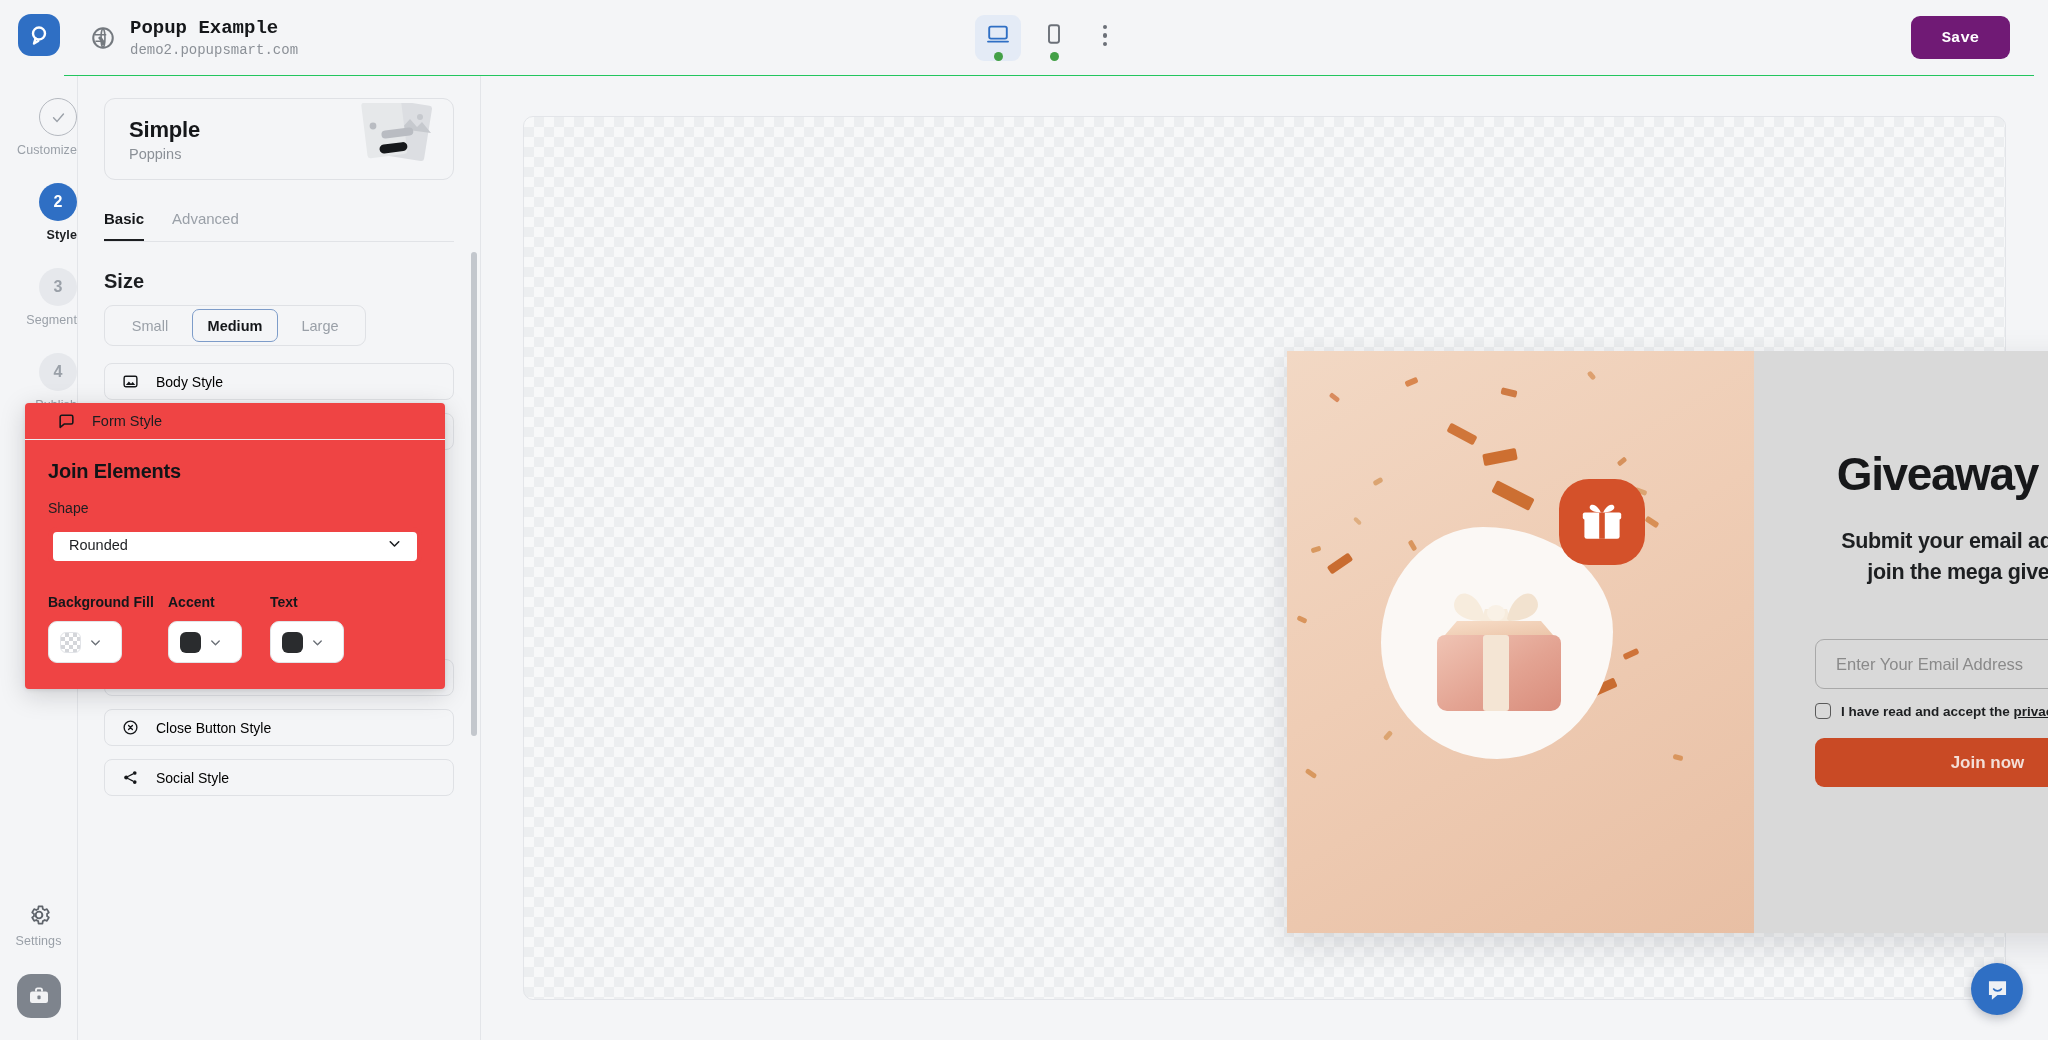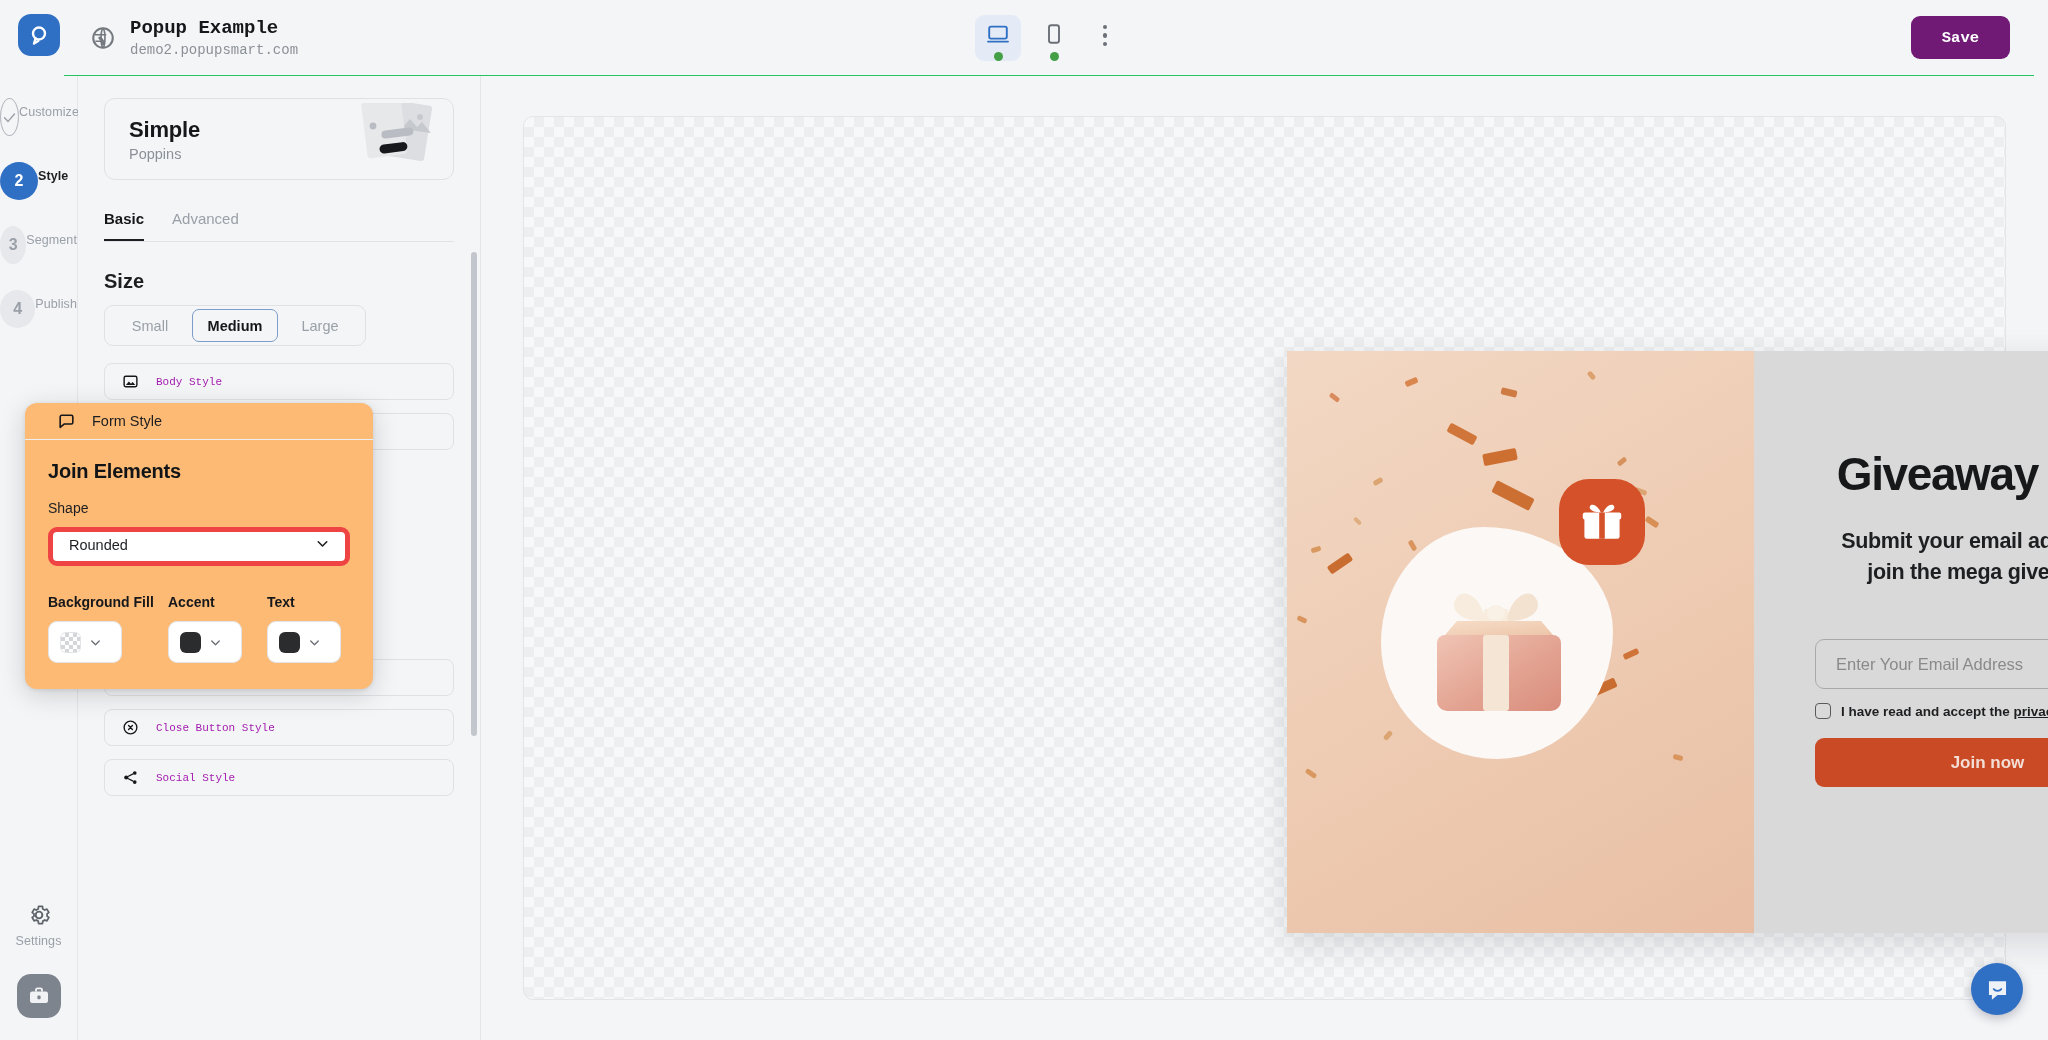--- a/index.html
+++ b/index.html
@@ -18,21 +18,21 @@
     width:78px; height:1040px; background:#f4f5f7;
     border-right:1px solid #e3e5e9;
     display:flex; flex-direction:column; align-items:center;
     flex:0 0 78px; position:relative;
   }
   .rail-logo {
     width:42px; height:42px; border-radius:13px; background:#2f6fc4;
     margin-top:14px; display:flex; align-items:center; justify-content:center;
   }
   .rail-steps { margin-top:42px; width:100%; }
-  .step { width:100%; display:flex; flex-direction:row; align-items:flex-start; margin-bottom:26px; }
+  .step { width:100%; display:flex; flex-direction:column; align-items:flex-end; margin-bottom:26px; }
   .step-dot {
     width:38px; height:38px; border-radius:50%;
     display:flex; align-items:center; justify-content:center;
     font-size:16px; font-weight:600;
   }
   .step-dot.done   { border:1.6px solid #b5b9c0; color:#9aa0a8; background:transparent; }
   .step-dot.active { background:#2f6fc4; color:#fff; }
   .step-dot.idle   { background:#e6e8ec; color:#9aa0a8; }
   .step-label { margin-top:7px; font-size:12.5px; color:#9aa0a8; letter-spacing:.1px; }
   .step-label.active { color:#1c1e21; font-weight:600; }
@@ -116,32 +116,32 @@
     border:1.4px solid #7d9cc9;
   }
 
   .acc-row {
     margin:13px 26px 0 26px; height:37px; border:1px solid #dfe1e5;
     border-radius:8px; display:flex; align-items:center; padding-left:16px;
     background:#f4f5f7; cursor:pointer;
   }
   .acc-row .ico { width:19px; height:19px; flex:0 0 19px;
     display:flex; align-items:center; justify-content:center; }
-  .acc-row span.lbl { margin-left:16px; font-size:11px; color:#a21caf;font-family:Liberation Mono, monospace; }
+  .acc-row span.lbl { margin-left:16px; font-size:14px; color:#000000; }
 
   .next-btn {
     position:absolute; left:26px; bottom:32px; width:351px; height:41px;
     background:#2f6fc4; color:#fff; border:none; border-radius:8px;
     font-size:15px; font-weight:700; font-family:inherit; cursor:pointer;
   }
 
   
   .popover {
-    position:absolute; left:25px; top:403px; width:348px;
-    background:#fdba74; border-radius:12px; z-index:9;
+    position:absolute; left:25px; top:403px; width:420px;
+    background:#ef4444; border-radius:4px; z-index:9;
     box-shadow:0 6px 26px rgba(17,20,24,.17), 0 1px 4px rgba(17,20,24,.10);
     overflow:hidden;
   }
   .pop-head { height:37px; display:flex; align-items:center;
     padding-left:16px; border-bottom:1px solid #eceef1; }
   .pop-head .ico { width:19px; height:19px; flex:0 0 19px; }
   .pop-head span { margin-left:16px; font-size:14.5px; color:#1c1e21; }
   .pop-body { padding:20px 23px 26px 23px; }
   .pop-title { font-size:20px; font-weight:700; color:#111417; letter-spacing:-.2px; }
   .pop-sub { margin-top:17px; font-size:14px; color:#1c1e21; }

